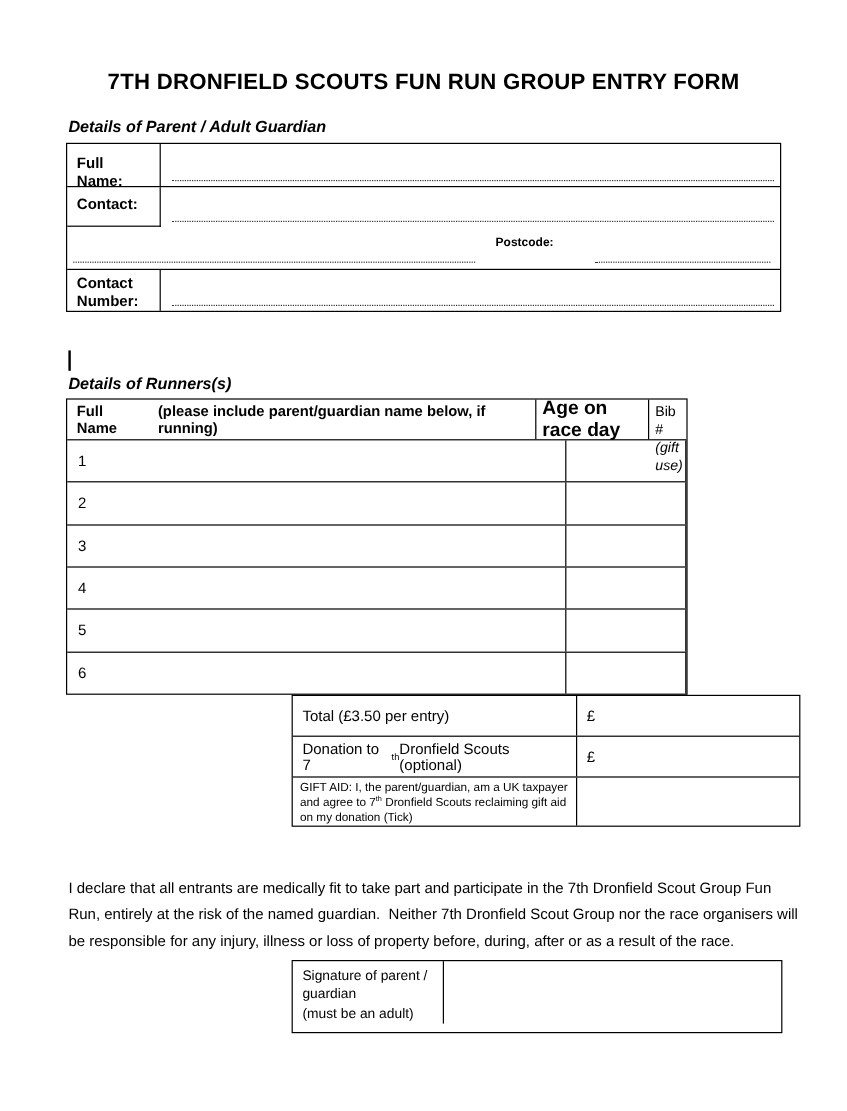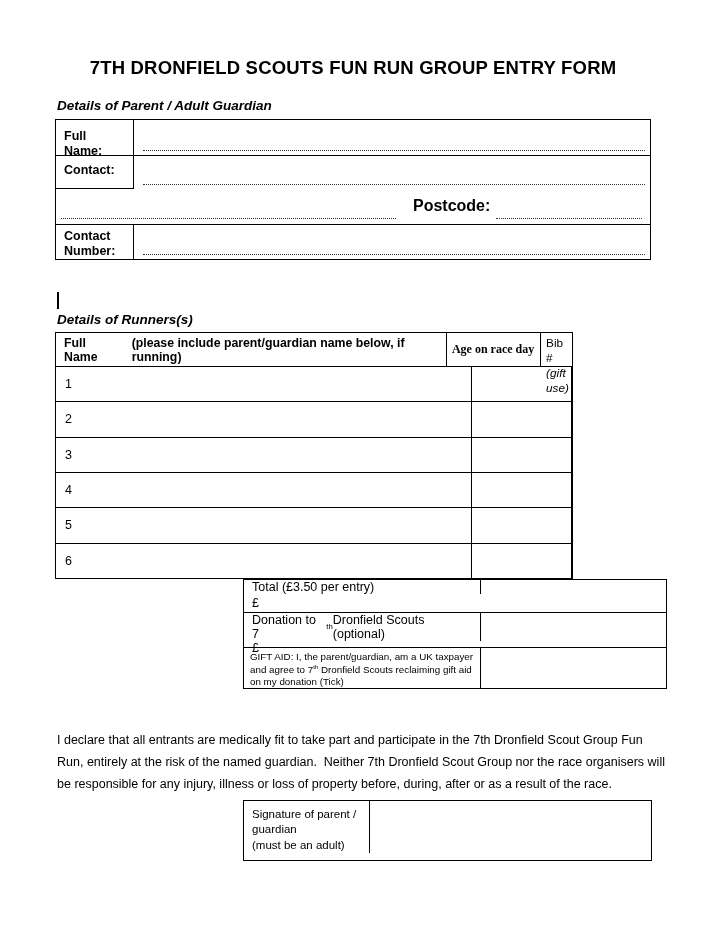--- a/index.html
+++ b/index.html
@@ -28,43 +28,43 @@
   .p-label {
     width:78px; border-right:1.5px solid #000;
     font-size:12.5px; font-weight:bold; line-height:15px; padding:9px 6px 0 8px;
   }
   .p-row2 .p-label { border-bottom:1.5px solid #000; padding-top:7px; }
   .p-row4 .p-label { padding-top:4px; }
   .p-content { flex:1; position:relative; }
   .dotted { position:absolute; bottom:4px; left:9px; right:5px; border-bottom:1.5px dotted #333; }
   .dot-a { position:absolute; bottom:5px; left:5px;  width:335px; border-bottom:1.5px dotted #333; }
   .dot-b { position:absolute; bottom:5px; left:440px; width:146px; border-bottom:1.5px dotted #333; }
-  .pc-label { position:absolute; left:357px; top:8px; font-size:16px; font-weight:bold; }
+  .pc-label { position:absolute; left:357px; top:8px; font-size:10px; font-weight:bold; }
 
   
   .caret { position:absolute; left:57px; top:265px; width:2px; height:17px; background:#000; }
 
   
   .runners-table { left:55px; top:305px; width:518px; height:247px; }
   .rt-header { height:34px; border-bottom:1.5px solid #000; display:flex; }
   .rt-row { flex:1; border-bottom:1.5px solid #000; display:flex; }
   .rt-row:last-child { border-bottom:none; }
   .c1 { width:425px; border-right:1.5px solid #000; }
   .c2 { width:102px; border-right:1.5px solid #000; }
   .c3 { flex:1; }
   .rt-header .c1 { display:flex; align-items:center; padding-left:8px; font-size:12.3px; font-weight:bold; }
   .hdr-note { margin-left:11px; }
-  .rt-header .c2 { display:flex; align-items:center; padding-left:5px; font-size:12px; font-weight:bold;font-family:Liberation Serif, serif; }
+  .rt-header .c2 { display:flex; align-items:center; padding-left:5px; font-size:16px; font-weight:bold; }
   .rt-header .c3 { padding:3px 3px 0 5px; font-size:11.8px; line-height:15px; }
   .bib-note { font-style:italic; display:block; }
   .rt-row .c1 { display:flex; align-items:center; padding-left:9px; font-size:12.5px; }
 
   
   .totals-table { left:243px; top:552px; width:424px; height:110px; }
-  .tt-row { display:flex; border-bottom:1.5px solid #000;flex-direction:column; }
+  .tt-row { display:flex; border-bottom:1.5px solid #000; }
   .tt-r1, .tt-r2 { height:35px; }
   .tt-r3 { flex:1; border-bottom:none; }
   .tt-label {
     width:237px; border-right:1.5px solid #000;
     display:flex; align-items:center; padding-left:8px; font-size:12.5px;
   }
   .tt-val { flex:1; display:flex; align-items:center; padding-left:8px; font-size:12.5px; }
   .tt-r3 .tt-label { display:block; font-size:9.8px; line-height:12.2px; padding:3px 4px 0 6px; }
   sup.ss { font-size:.62em; line-height:0; vertical-align:super; }
 

